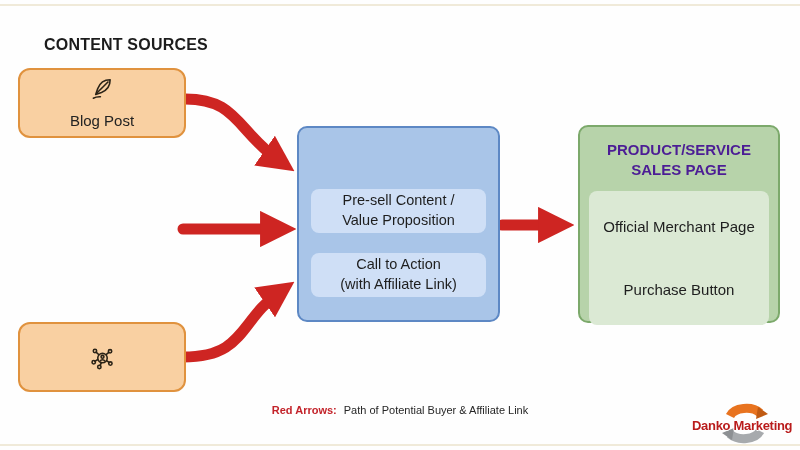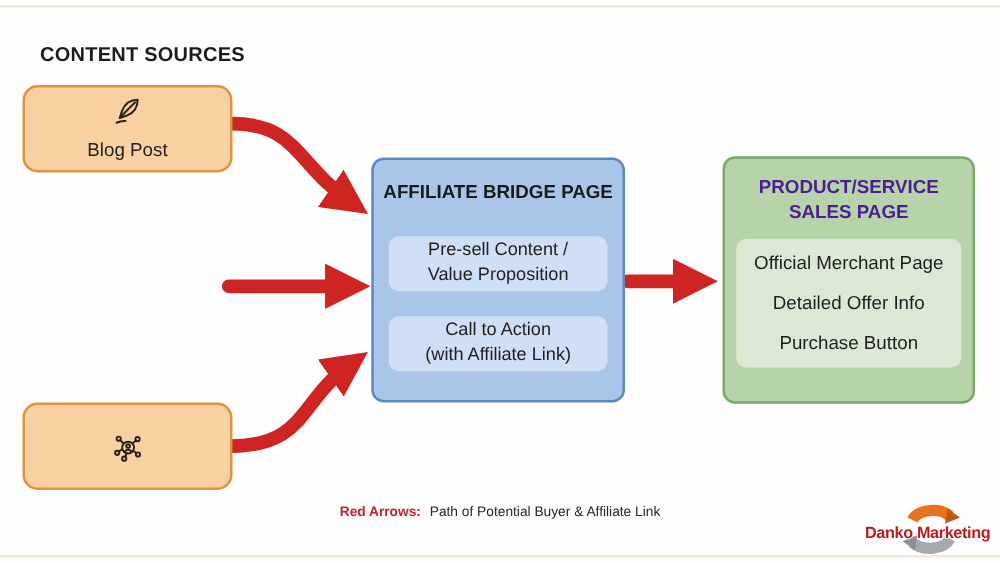--- a/index.html
+++ b/index.html
@@ -11,21 +11,21 @@
     background: #fefefe;
     overflow: hidden;
   }
   .frame-line { position: absolute; left: 0; width: 100%; height: 2px; background: rgba(216,199,150,0.35); }
   .frame-line.top { top: 4px; }
   .frame-line.bottom { bottom: 4px; }
 
   .arrows-layer { position: absolute; left: 0; top: 0; z-index: 1; pointer-events: none; }
 
   .section-title {
-    position: absolute; left: 32px; top: 36px;
+    position: absolute; left: 44px; top: 36px;
     font-size: 16px; font-weight: bold; color: #1c1c1c; letter-spacing: 0.2px;
     z-index: 2;
   }
 
   .source-box {
     position: absolute; left: 18px; width: 168px; height: 70px;
     background: #f9d0a2; border: 2px solid #e0923e; border-radius: 12px;
     box-sizing: border-box;
     display: flex; align-items: center; justify-content: center; gap: 10px;
     z-index: 2;
@@ -59,21 +59,21 @@
     position: absolute; left: 578px; top: 125px; width: 202px; height: 198px;
     background: #b7d3aa; border: 2px solid #7ca96b; border-radius: 10px;
     box-sizing: border-box; z-index: 2;
   }
   .sales-title {
     position: absolute; left: 0; top: 13px; width: 100%;
     text-align: center; font-size: 15px; font-weight: bold; color: #4c1d95;
     line-height: 1.33; white-space: pre-line;
   }
   .sales-panel {
-    position: absolute; left: 9px; top: 64px; width: 180px; height: 103px;
+    position: absolute; left: 9px; top: 64px; width: 180px; height: 134px;
     background: #dbe9d4; border-radius: 8px;
     display: flex; flex-direction: column; justify-content: space-around;
     padding: 4px 2px; box-sizing: border-box;
   }
   .sales-item { text-align: center; font-size: 15px; color: #1e1e1e; }
 
   .legend {
     position: absolute; left: 0; top: 404px; width: 100%;
     text-align: center; font-size: 11px; color: #262626; z-index: 2;
   }
@@ -135,33 +135,31 @@
       <line x1="15.6" y1="14.8" x2="17.8" y2="16.4"></line>
       <circle cx="5.3" cy="6.2" r="1.5"></circle>
       <circle cx="18.7" cy="6.5" r="1.5"></circle>
       <circle cx="4.2" cy="16.2" r="1.5"></circle>
       <circle cx="9.2" cy="20.4" r="1.5"></circle>
       <circle cx="19" cy="17.4" r="1.5"></circle>
     </svg>
   </div>
 
   <div class="bridge-box">
-    <div class="bridge-title">AFFILIATE BRIDGE PAGE</div>
     <div class="bridge-item item-0">Pre-sell Content /
 Value Proposition</div>
     <div class="bridge-item item-1">Call to Action
 (with Affiliate Link)</div>
   </div>
 
   <div class="sales-box">
     <div class="sales-title">PRODUCT/SERVICE
 SALES PAGE</div>
     <div class="sales-panel">
       <div class="sales-item">Official Merchant Page</div>
-      <div class="sales-item">Detailed Offer Info</div>
       <div class="sales-item">Purchase Button</div>
     </div>
   </div>
 
   <div class="legend">
     <span class="legend-label">Red Arrows:</span><span>Path of Potential Buyer &amp; Affiliate Link</span>
   </div>
 
   <div class="logo">
     <svg class="mark" width="106" height="48" viewBox="0 0 106 48">

